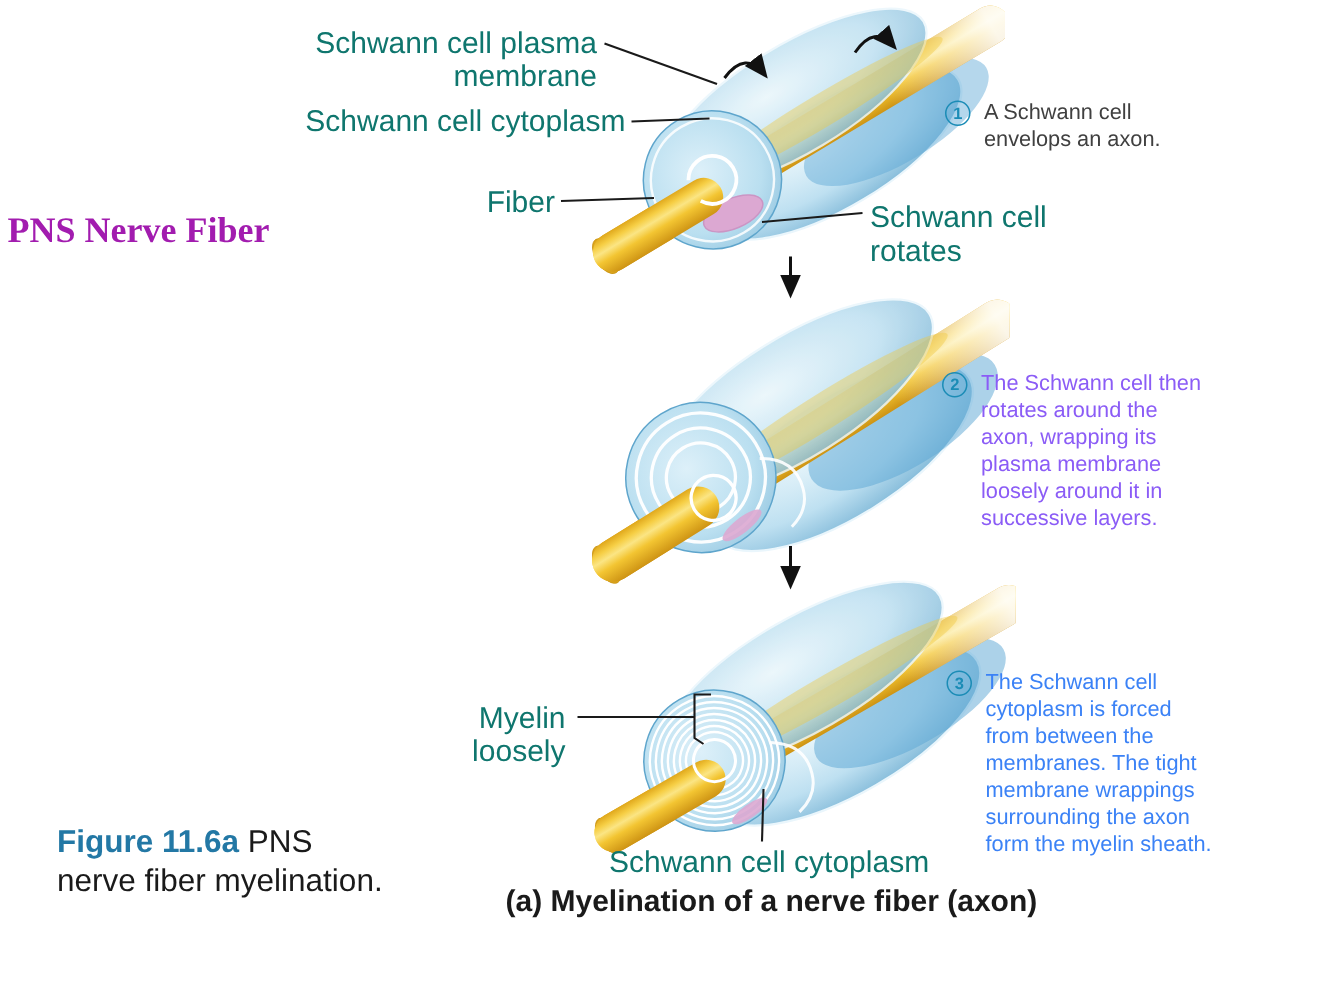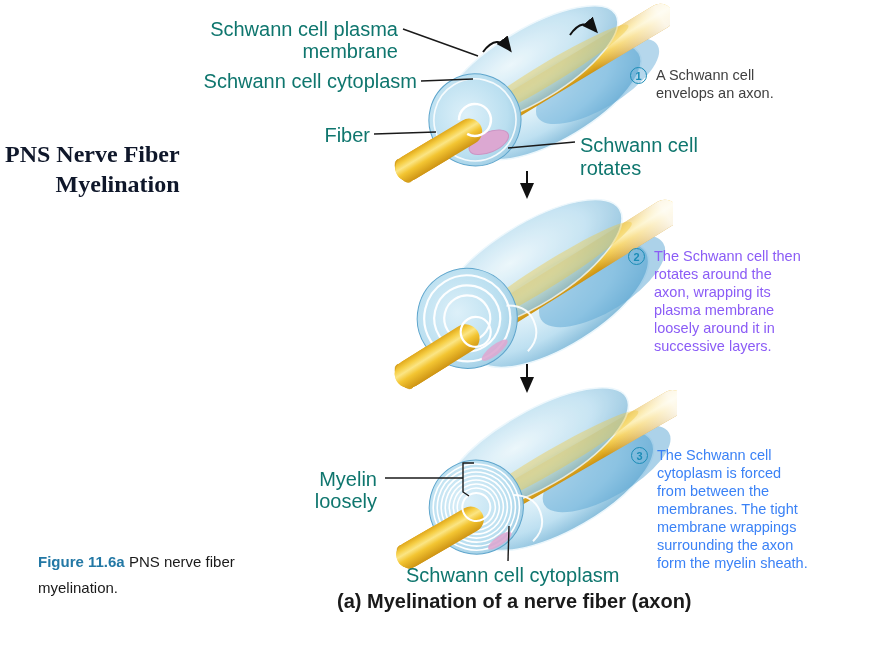--- a/index.html
+++ b/index.html
@@ -8,21 +8,21 @@
   .abs{position:absolute;}
   .lbl{font-size:20px;line-height:22px;color:#0f766e;z-index:10;}
   .lbl.right{text-align:right;}
   .title{font-family:"Liberation Serif", serif;font-weight:bold;font-size:24px;line-height:30px;z-index:10;}
   .step{z-index:10;}
   .step-num{position:absolute;left:0;top:1px;width:17px;height:17px;border:1.5px solid;
             border-radius:50%;display:flex;align-items:center;justify-content:center;
             font-size:11px;font-weight:bold;box-sizing:border-box;}
   .step-text{margin-left:26px;font-size:14.5px;line-height:18px;}
   .subcap{font-weight:bold;font-size:20px;z-index:10;}
-  .figcap{font-size:15px;line-height:26px;z-index:10;}
+  .figcap{font-size:21px;line-height:26px;z-index:10;}
   .figcap .figlabel{font-weight:bold;}
   svg{display:block;}
   .overlay{position:absolute;left:0;top:0;z-index:5;pointer-events:none;}
   .illus{position:absolute;z-index:1;}
 </style>
 </head>
 <body>
 
 <div class="canvas">
 
@@ -177,23 +177,22 @@
     <path d="M575,142 L508,148" stroke="#1a1a1a" stroke-width="1.4" fill="none"></path>
     <path d="M527,171 L527,196" stroke="#111" stroke-width="2" fill="none" marker-end="url(#ah)"></path>
     <path d="M527,364 L527,390" stroke="#111" stroke-width="2" fill="none" marker-end="url(#ah)"></path>
     <path d="M483,52 Q497,33 510,50" stroke="#111" stroke-width="2" fill="none" marker-end="url(#ah)"></path>
     <path d="M570,35 Q583,16 596,31" stroke="#111" stroke-width="2" fill="none" marker-end="url(#ah)"></path>
     <path d="M385,478 L463,478" stroke="#1a1a1a" stroke-width="1.4" fill="none"></path>
     <path d="M474,463 L463,463 L463,492 L469,496" stroke="#1a1a1a" stroke-width="1.4" fill="none"></path>
     <path d="M509,526 L508,561" stroke="#1a1a1a" stroke-width="1.4" fill="none"></path>
   </svg>
 
-  <div class="abs title" style="left: 5px; top: 139px; color: #0f172a; text-align: right;">
+  <div class="abs title" style="left: 5px; top: 139px; color: #a21caf;">
     <div>PNS Nerve Fiber</div>
-    <div>Myelination</div>
   </div>
 
   <div class="abs lbl right" style="left:110px;top:18px;width:288px;">Schwann cell plasma membrane</div>
 
   <div class="abs lbl right" style="left:200px;top:70px;width:217px;">Schwann cell cytoplasm</div>
 
   <div class="abs lbl right" style="left:300px;top:124px;width:70px;">Fiber</div>
 
   <div class="abs lbl" style="left:580px;top:134px;width:126px;line-height:23px;">Schwann cell rotates</div>
 

